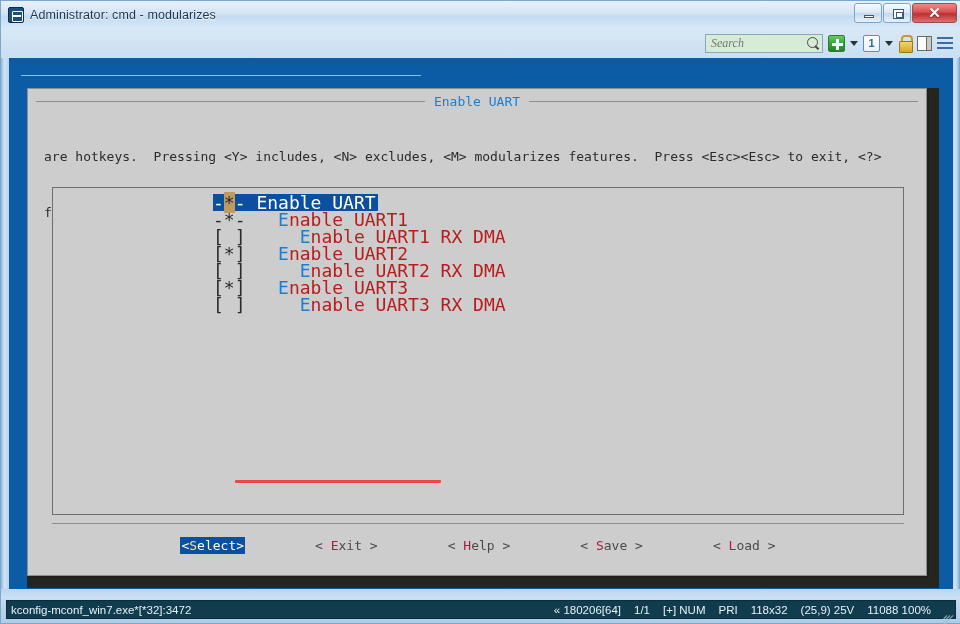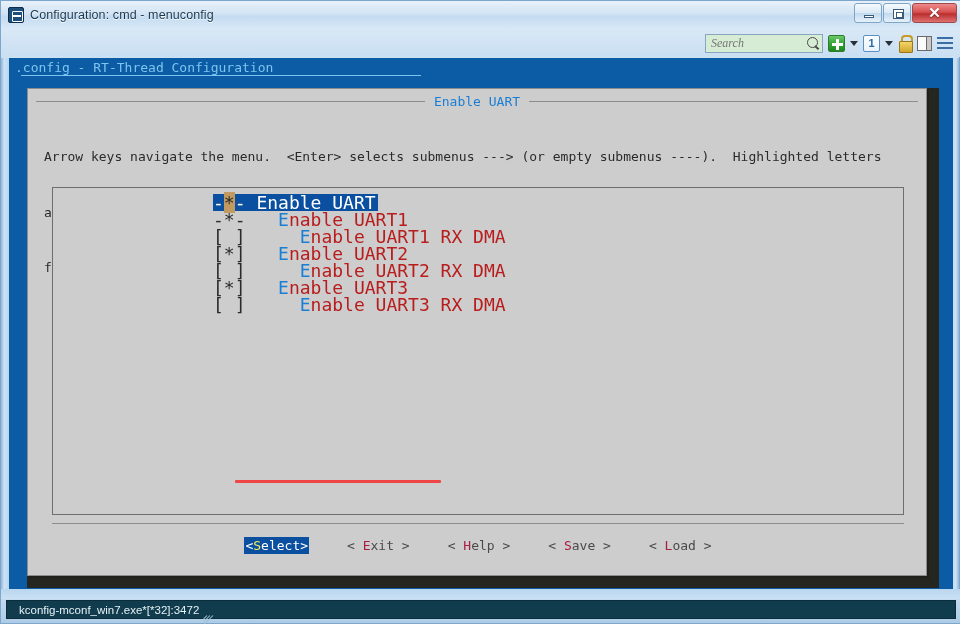--- a/index.html
+++ b/index.html
@@ -235,21 +235,21 @@
   
   .annot-line {
     position:absolute; left:182px; top:292px; width:206px; height:3px;
     background:#f04545; border-radius:1px;
   }
 
   
   .btnbar {
     position:absolute; left:24px; top:434px; width:852px; height:44px;
     border-top:1px solid #8d8d8d;
-    display:flex; align-items:center; justify-content:center; gap:38px;
+    display:flex; align-items:center; justify-content:center; gap:70px;
     font-family:"DejaVu Sans Mono","Liberation Mono", monospace; font-size:13px;
   }
   .btn { color:#4a4a4a; white-space:pre; cursor:pointer; }
   .btn .k { color:#a61e42; }
   .btn.active { background:#0a4fa0; color:#ffffff; padding:1px 1px; }
   .btn.active .k { color:#f2e85a; }
 
   
   .console-bottom {
     position:absolute; left:18px; top:519px; width:912px; height:11px; background:#262621;
@@ -260,21 +260,21 @@
     position:absolute; left:0; bottom:0; width:960px; height:24px;
     background:linear-gradient(180deg,#c3daf0 0%, #aecbe6 100%);
     display:flex; align-items:center; padding:0 2px 2px 2px;
   }
   .sb-inner {
     margin:0 3px 1px 3px; height:19px; width:100%;
     background:#103c4e; border:1px solid #0a2d3c;
     display:flex; align-items:center; color:#e6f1f6; font-size:11.5px;
     font-family:"Liberation Sans",sans-serif; white-space:nowrap;
   }
-  .sb-left { padding-left:12px; }
+  .sb-left { padding-left:4px; }
   .sb-right { margin-left:auto; display:flex; align-items:center; gap:13px; padding-right:8px; }
   .sb-grip {
     width:14px; height:14px; margin-right:2px; position:relative; flex:0 0 auto; cursor:nwse-resize;
   }
   .sb-grip span{position:absolute;right:0;height:1px;background:#9fc2d2;transform-origin:right center;}
   .sb-grip span:nth-child(1){bottom:1px;width:13px;transform:rotate(-45deg);}
   .sb-grip span:nth-child(2){bottom:1px;width:9px;transform:rotate(-45deg);right:3px;}
   .sb-grip span:nth-child(3){bottom:1px;width:5px;transform:rotate(-45deg);right:6px;}
 
   
@@ -291,21 +291,21 @@
     background:linear-gradient(180deg,#b9d6ef 0%, #cfe3f5 100%);
   }
 </style>
 </head>
 <body>
 
 <div class="window">
 
   <div class="titlebar">
     <div class="titlebar-icon"></div>
-    <div class="titlebar-text">Configuration: cmd - menuconfig</div>
+    <div class="titlebar-text">Administrator: cmd - modularizes</div>
     <div class="watermark"></div>
     <div class="winbtns">
       <div class="wb">
           <i class="gmin"></i>
         </div>
       <div class="wb">
           <i class="gmax"></i>
         </div>
       <div class="wb close">
         <span class="gcls">✕</span>
@@ -336,35 +336,33 @@
 
   <div class="left-shadow"></div>
   <div class="right-shadow"></div>
   <div class="bottom-shadow"></div>
 
   <div class="console">
 
     <div class="dark-bg"></div>
     <div class="console-bottom"></div>
 
-    <div class="crumb-line1">.config - RT-Thread Configuration</div>
     <div class="crumb-line2">
       <span class="crumb-rule"></span>
     </div>
 
     <div class="dialog">
 
       <div class="dlg-title-row">
         <span class="dlg-rule"></span>
         <span class="dlg-title">Enable UART</span>
         <span class="dlg-rule"></span>
       </div>
 
       <div class="help">
-        <div>Arrow keys navigate the menu.  &lt;Enter&gt; selects submenus ---&gt; (or empty submenus ----).  Highlighted letters</div>
         <div>are hotkeys.  Pressing &lt;Y&gt; includes, &lt;N&gt; excludes, &lt;M&gt; modularizes features.  Press &lt;Esc&gt;&lt;Esc&gt; to exit, &lt;?&gt;</div>
         <div>for Help, &lt;/&gt; for Search.  Legend: [*] built-in  [ ] excluded  &lt;M&gt; module  &lt; &gt; module capable</div>
       </div>
 
       <div class="listbox">
         <div class="menu-list" id="menu-list"><div style="height: 17px;"><div class="mrow selected"><span>-<span class="star-hl">*</span>-</span> <span class="lbl">Enable UART</span></div></div><div style="height: 17px;"><div class="mrow"><span>-*-</span>   <span class="hot">E</span><span class="lbl">nable UART1</span></div></div><div style="height: 17px;"><div class="mrow"><span>[ ]</span>     <span class="hot">E</span><span class="lbl">nable UART1 RX DMA</span></div></div><div style="height: 17px;"><div class="mrow"><span>[*]</span>   <span class="hot">E</span><span class="lbl">nable UART2</span></div></div><div style="height: 17px;"><div class="mrow"><span>[ ]</span>     <span class="hot">E</span><span class="lbl">nable UART2 RX DMA</span></div></div><div style="height: 17px;"><div class="mrow"><span>[*]</span>   <span class="hot">E</span><span class="lbl">nable UART3</span></div></div><div style="height: 17px;"><div class="mrow"><span>[ ]</span>     <span class="hot">E</span><span class="lbl">nable UART3 RX DMA</span></div></div></div>
         <div class="annot-line"></div>
       </div>
 
       <div class="btnbar" id="btnbar">
@@ -373,20 +371,29 @@
           <span class="btn">&lt; <span class="k">H</span>elp &gt;</span>
           <span class="btn">&lt; <span class="k">S</span>ave &gt;</span>
           <span class="btn">&lt; <span class="k">L</span>oad &gt;</span>
         </div>
     </div>
   </div>
 
   <div class="statusbar">
     <div class="sb-inner">
       <span class="sb-left">kconfig-mconf_win7.exe*[*32]:3472</span>
+      <span class="sb-right" id="sb-right">
+          <span>« 180206[64]</span>
+          <span>1/1</span>
+          <span>[+] NUM</span>
+          <span>PRI</span>
+          <span>118x32</span>
+          <span>(25,9) 25V</span>
+          <span>11088 100%</span>
+        </span>
       <span class="sb-grip">
         <span></span>
           <span></span>
           <span></span>
       </span>
     </div>
   </div>
 
 </div>
 

